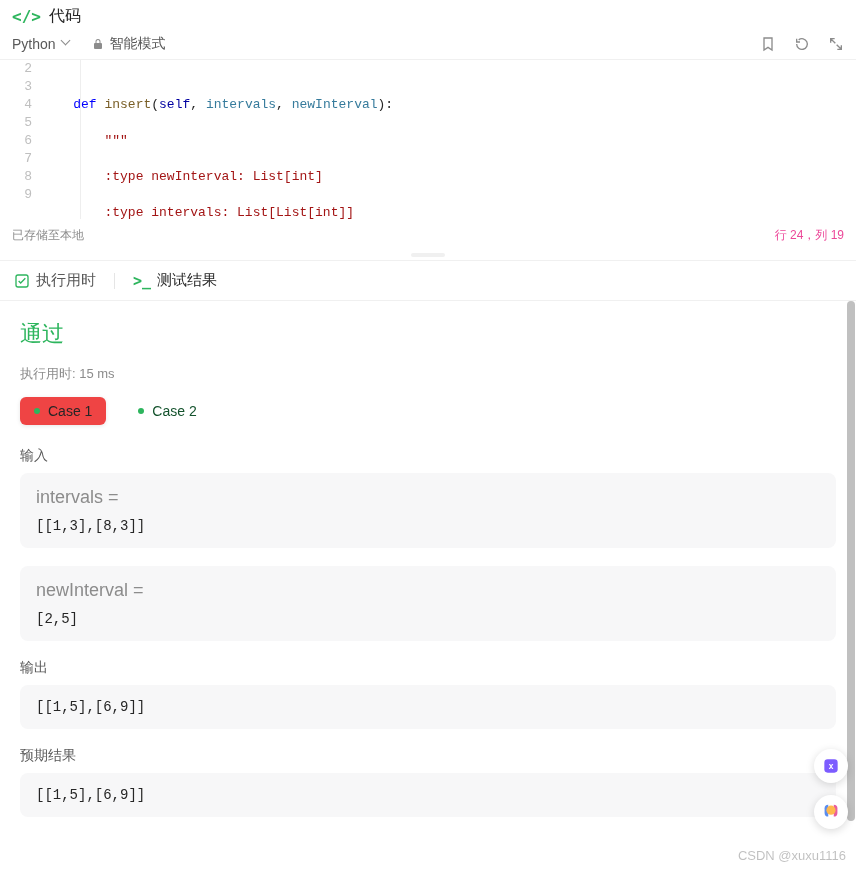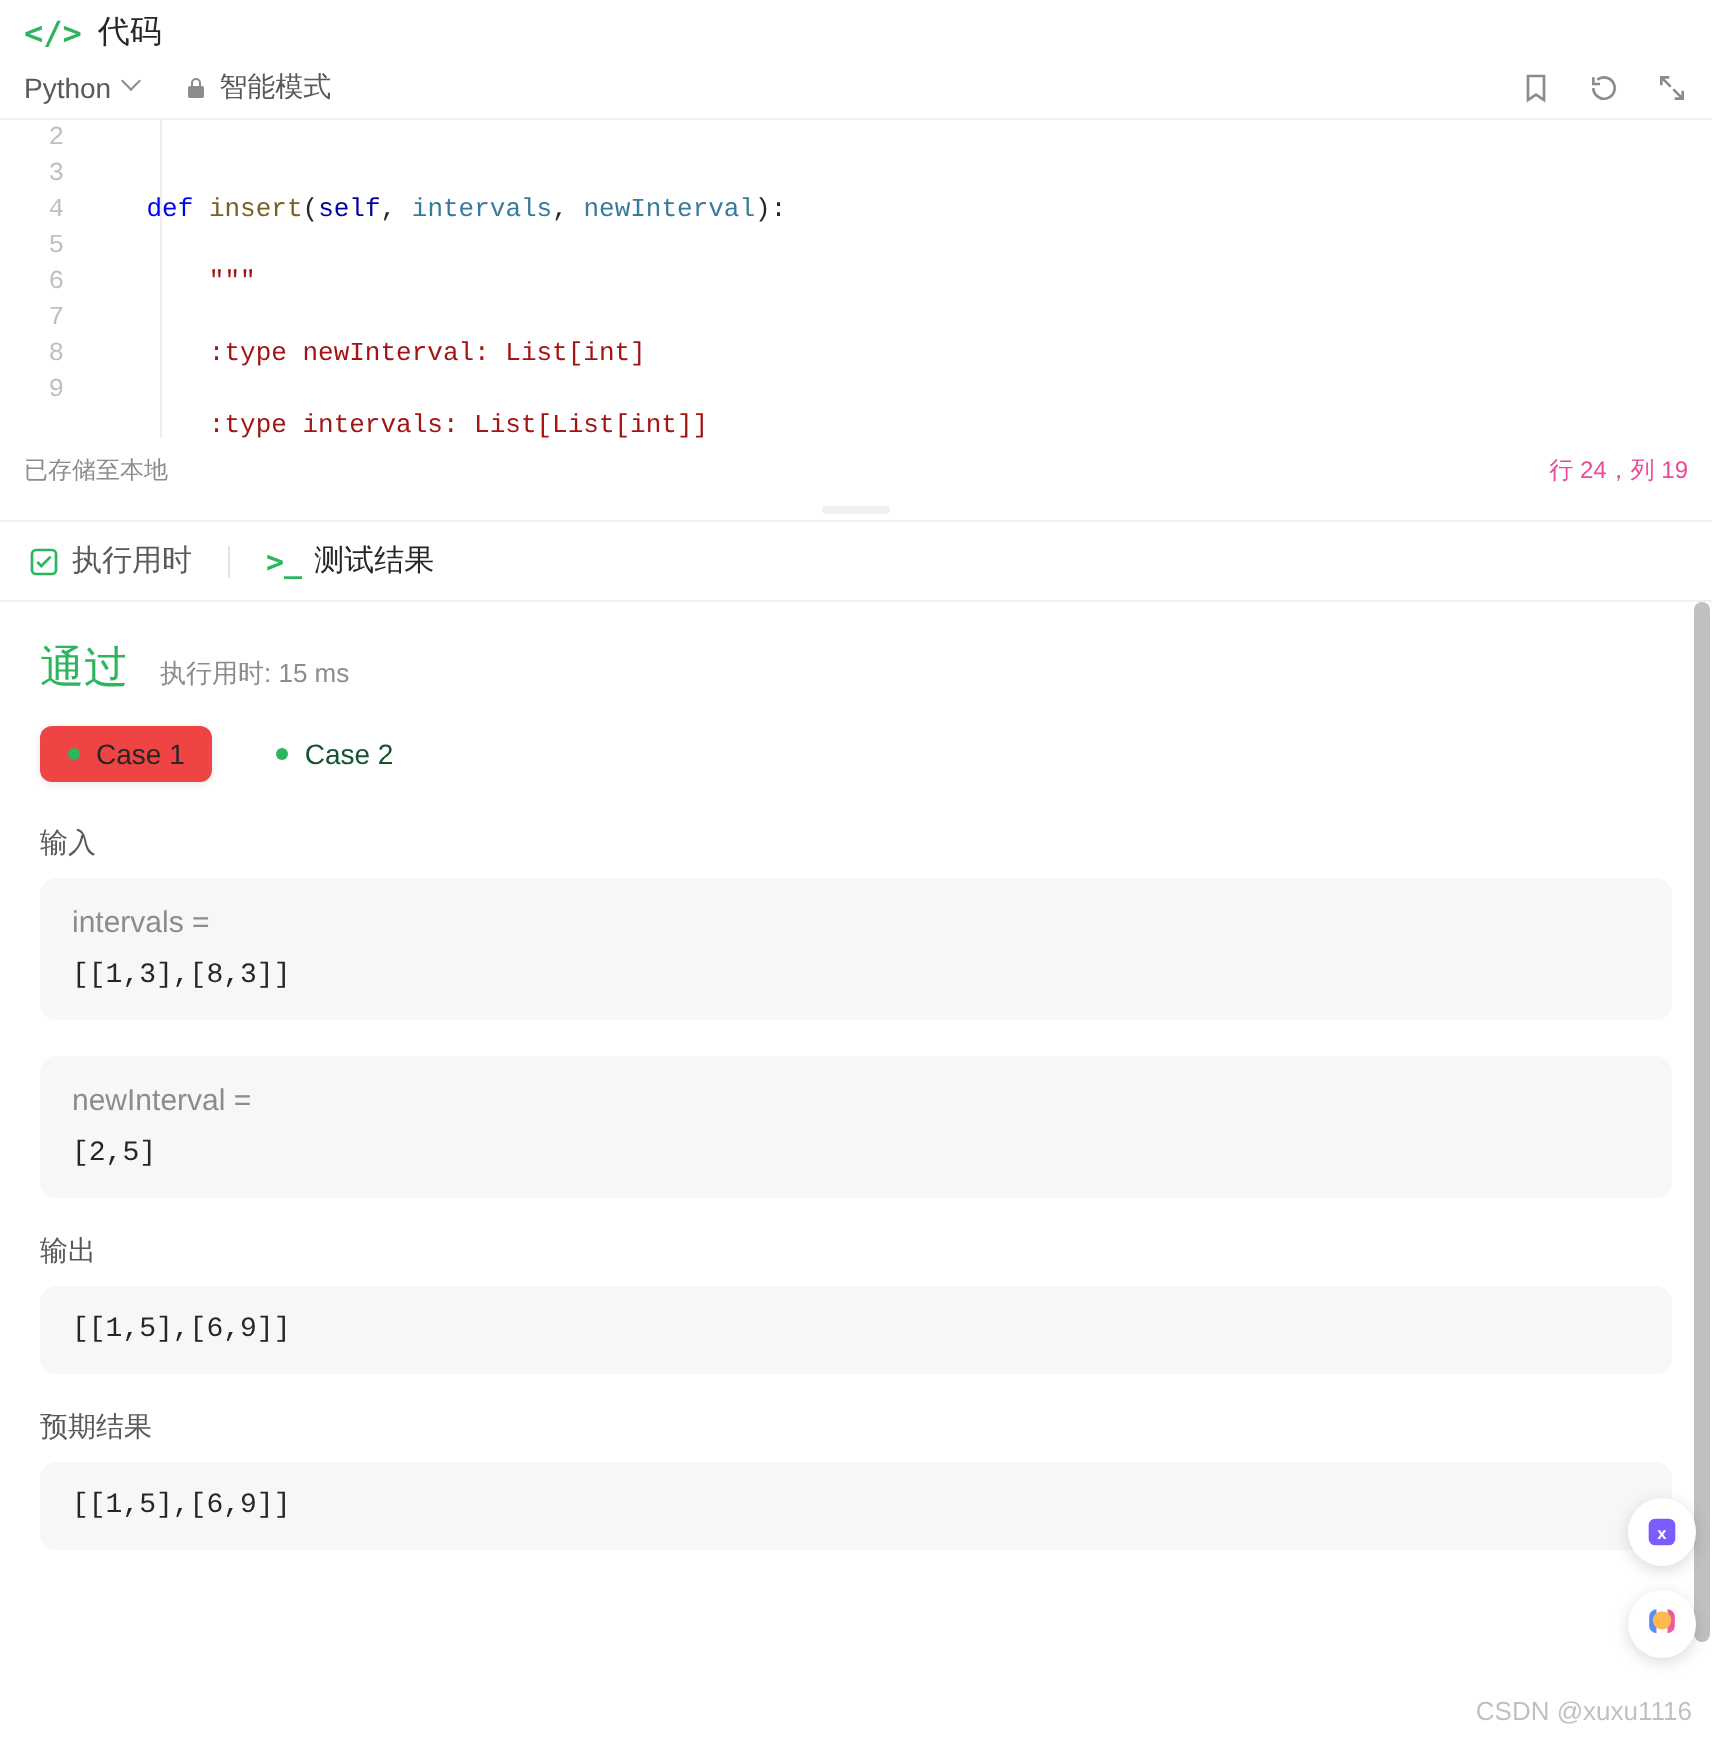--- a/index.html
+++ b/index.html
@@ -147,20 +147,21 @@
     position: relative;
     padding: 0 20px 20px 20px;
     overflow-y: auto;
     height: 590px;
   }
   .result-header {
     display:flex;
     align-items:baseline;
     gap:16px;
     padding: 18px 0 14px 0;
+    flex-direction: column;
   }
   .pass-text {
     font-size: 22px;
     color: #2db55d;
   }
   .runtime {
     font-size: 13px;
     color: #8c8c8c;
   }
   .case-tabs {
@@ -198,21 +199,21 @@
     background: #f7f7f8;
     border-radius: 8px;
     padding: 14px 16px;
     margin-bottom: 18px;
     font-family: Consolas, "Courier New", monospace;
     font-size: 14px;
     color: #262626;
   }
   .value-box .var-label {
     font-family: -apple-system, "Microsoft YaHei", sans-serif;
-    font-size: 15px;
+    font-size: 18px;
     color: #8c8c8c;
     margin-bottom: 10px;
   }
   .watermark {
     position:absolute;
     right: 10px; bottom: 6px;
     font-size: 13px;
     color: rgba(0,0,0,0.25);
     pointer-events:none;
   }

